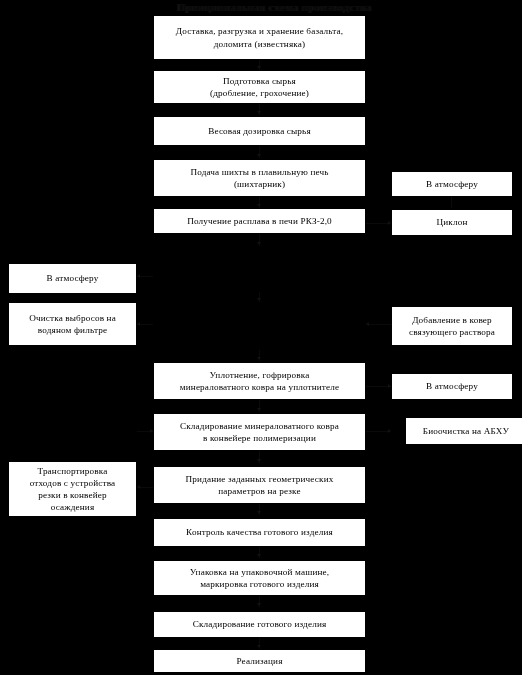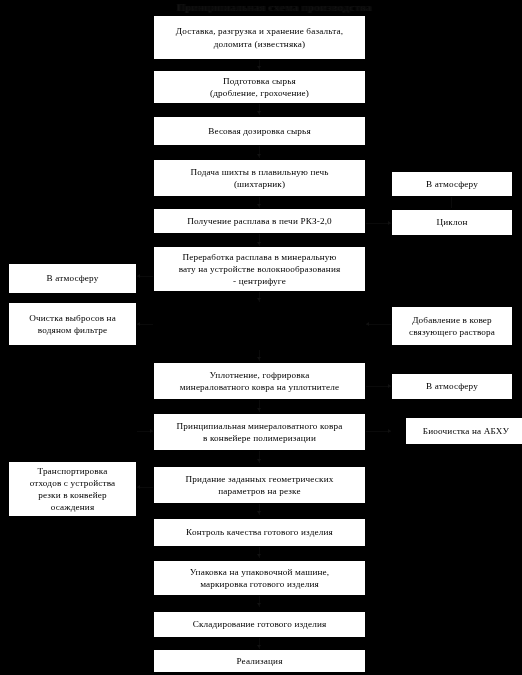--- a/index.html
+++ b/index.html
@@ -129,26 +129,23 @@
   <div class="arrow-r" style="left:380px; top:429px;"></div>
 
   <div class="box" style="left:145px; top:15px;  width:213px; height:45px;">Доставка, разгрузка и хранение базальта,
 доломита (известняка)</div>
   <div class="box" style="left:145px; top:116px; width:213px; height:30px;">Весовая дозировка сырья</div>
   <div class="box" style="left:145px; top:70px;  width:213px; height:34px;">Подготовка сырья
 (дробление, грохочение)</div>
   <div class="box" style="left:145px; top:159px; width:213px; height:38px;">Подача шихты в плавильную печь
 (шихтарник)</div>
   <div class="box" style="left:145px; top:208px; width:213px; height:26px;">Получение расплава в печи РКЗ-2,0</div>
-  <div class="box" style="left:145px; top:246px; width:213px; height:46px;">Переработка расплава в минеральную
-вату на устройстве волокнообразования
-- центрифуге</div>
   <div class="box" style="left:145px; top:362px; width:213px; height:38px;">Уплотнение, гофрировка
 минераловатного ковра на уплотнителе</div>
-  <div class="box" style="left:145px; top:413px; width:213px; height:38px;">Принципиальная минераловатного ковра
+  <div class="box" style="left:145px; top:413px; width:213px; height:38px;">Складирование минераловатного ковра
 в конвейере полимеризации</div>
   <div class="box" style="left:145px; top:466px; width:213px; height:38px;">Придание заданных геометрических
 параметров на резке</div>
   <div class="box" style="left:145px; top:518px; width:213px; height:29px;">Контроль качества готового изделия</div>
   <div class="box" style="left:145px; top:560px; width:213px; height:36px;">Упаковка на упаковочной машине,
 маркировка готового изделия</div>
   <div class="box" style="left:145px; top:611px; width:213px; height:27px;">Складирование готового изделия</div>
   <div class="box" style="left:145px; top:649px; width:213px; height:24px;">Реализация</div>
 
   <div class="box" style="left:0px; top:263px; width:129px; height:31px;">В атмосферу</div>

